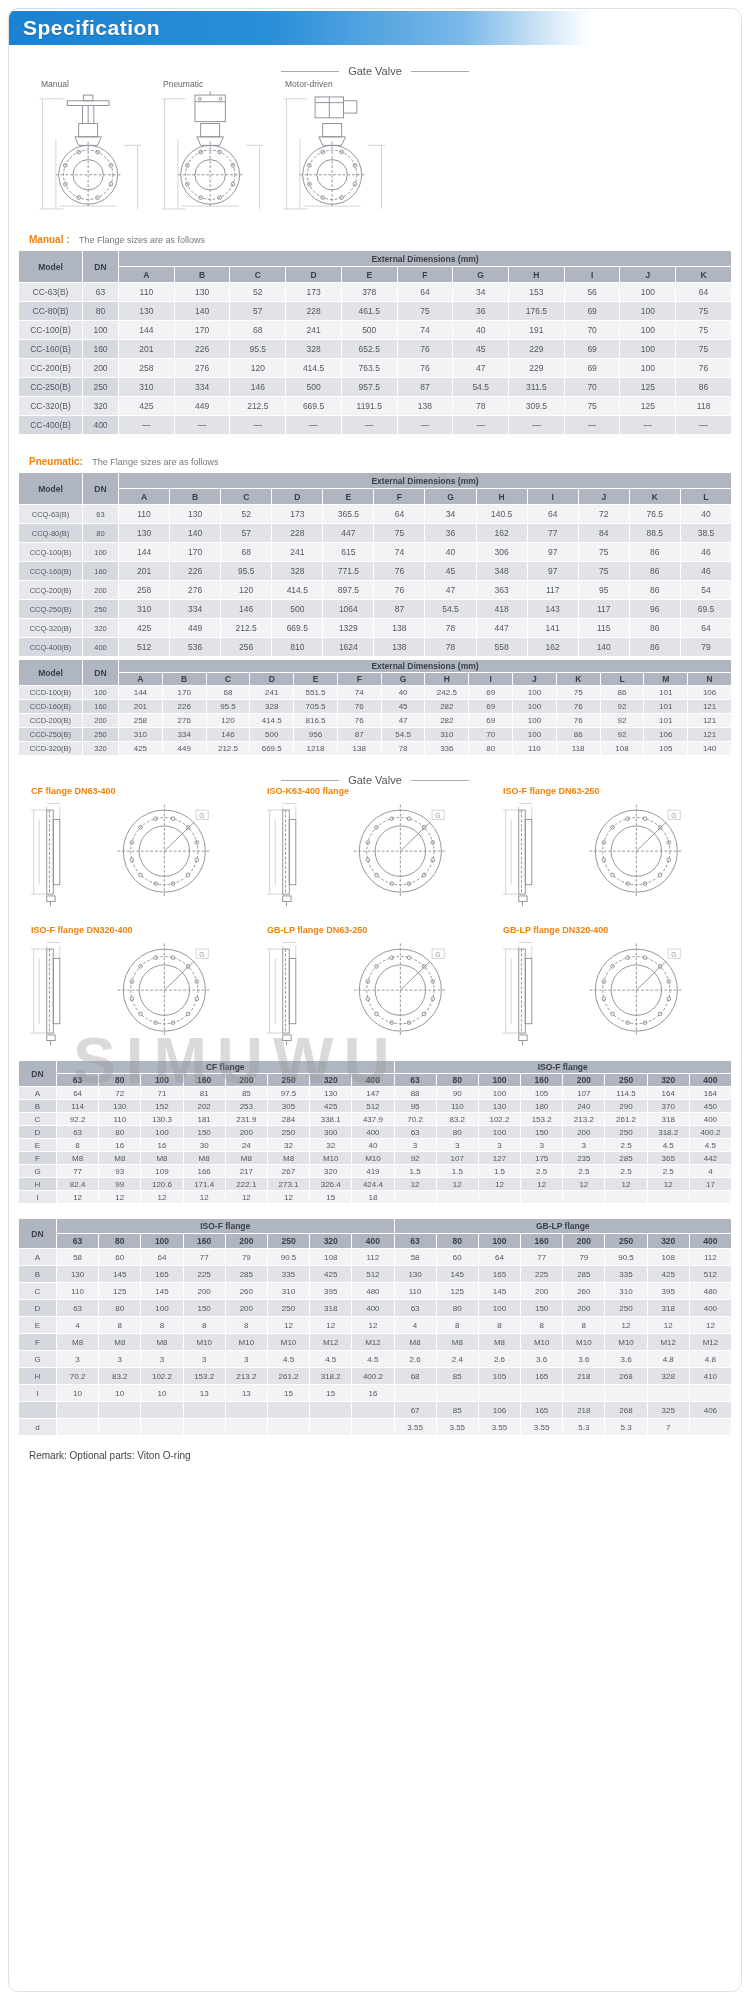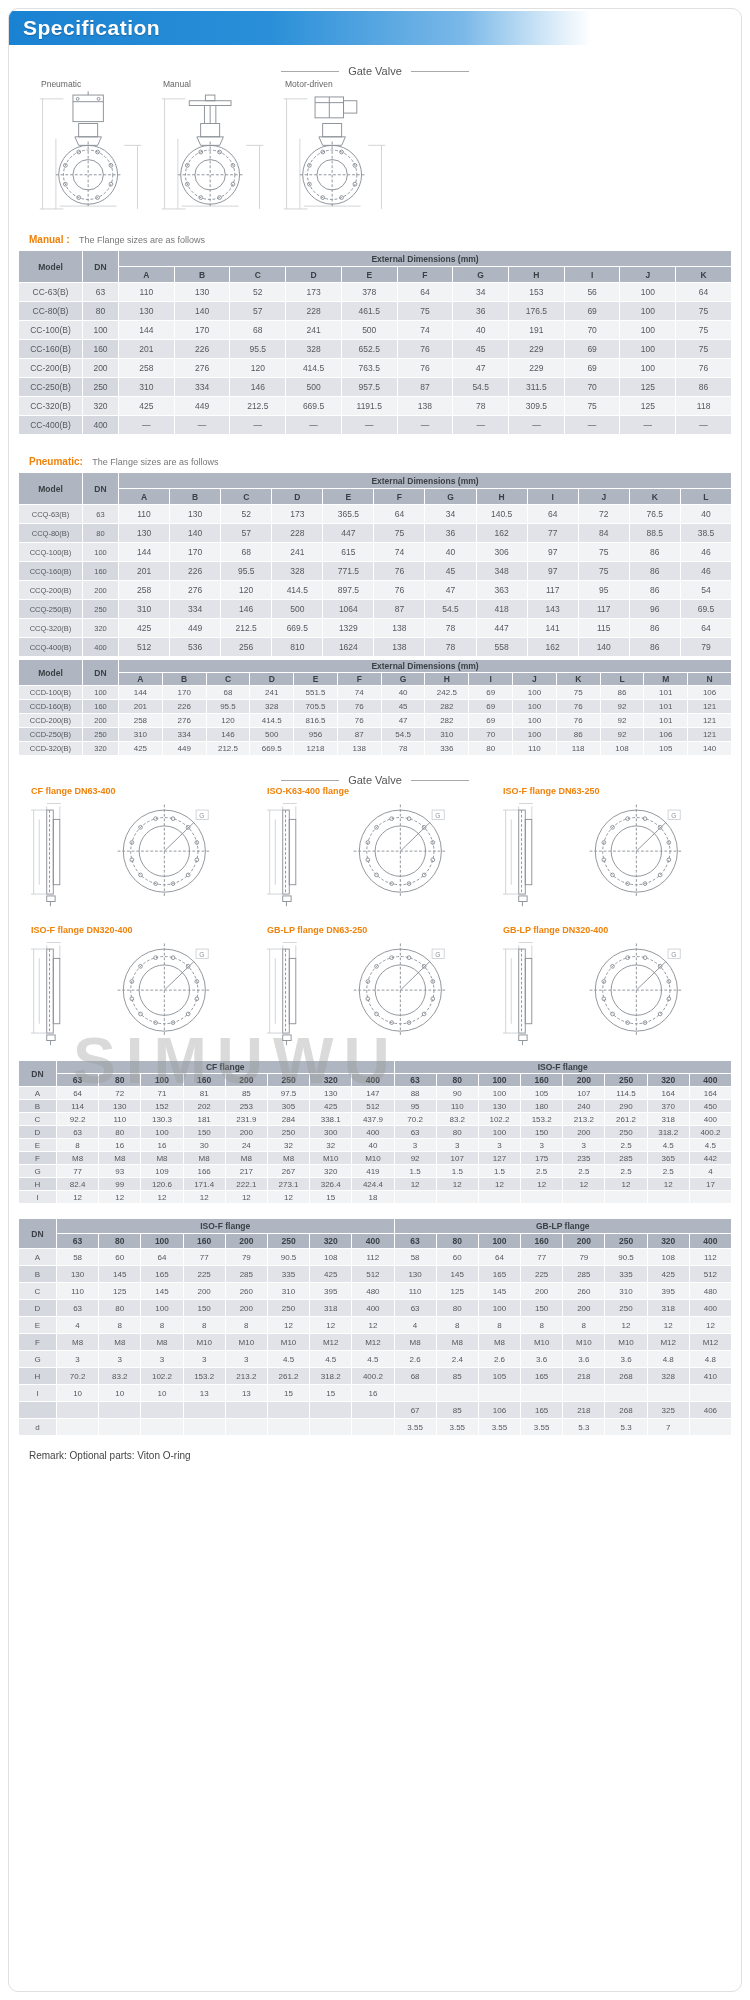--- a/index.html
+++ b/index.html
@@ -80,73 +80,73 @@
 
   <div class="divider">
     <span class="line"></span>
     <span class="txt">Gate Valve</span>
     <span class="line"></span>
   </div>
 
 
   <div class="drawings-row">
     <div>
-      <div class="d-label">Pneumatic</div>
+      <div class="d-label">Manual</div>
       <div class="valve-wrap"><svg class="valve" viewBox="0 0 118 128">
             <g class="dim">
               <line x1="8" y1="8" x2="8" y2="124"></line>
               <line x1="5" y1="8" x2="30" y2="8"></line>
               <line x1="5" y1="124" x2="30" y2="124"></line>
               <line x1="22" y1="50" x2="22" y2="124"></line>
               <line x1="108" y1="57" x2="108" y2="124"></line>
               <line x1="94" y1="57" x2="112" y2="57"></line>
               <line x1="26" y1="121" x2="86" y2="121"></line>
             </g>
             <g class="ln">
-              <rect x="40" y="4" width="32" height="28"></rect>
-              <line x1="40" y1="11" x2="72" y2="11"></line>
-              <line x1="56" y1="0" x2="56" y2="4"></line>
-              <circle cx="45" cy="8" r="1.5"></circle>
-              <circle cx="67" cy="8" r="1.5"></circle>
+              <rect x="34" y="10" width="44" height="5"></rect>
+              <rect x="51" y="4" width="10" height="6"></rect>
+              <line x1="50" y1="15" x2="50" y2="34"></line>
+              <line x1="56" y1="15" x2="56" y2="34"></line>
+              <line x1="62" y1="15" x2="62" y2="34"></line>
               <rect x="46" y="34" width="20" height="14"></rect>
               <path d="M42 48 L70 48 L66 57 L46 57 Z"></path>
               <circle cx="56" cy="88" r="31"></circle>
               <circle cx="56" cy="88" r="16"></circle>
               <circle cx="56" cy="88" r="26" class="dash"></circle>
               <line x1="22" y1="88" x2="90" y2="88" class="dash"></line>
               <line x1="56" y1="53" x2="56" y2="123" class="dash"></line>
               <circle cx="80.0" cy="97.9" r="2"></circle>
               <circle cx="65.9" cy="112.0" r="2"></circle>
               <circle cx="46.1" cy="112.0" r="2"></circle>
               <circle cx="32.0" cy="97.9" r="2"></circle>
               <circle cx="32.0" cy="78.1" r="2"></circle>
               <circle cx="46.1" cy="64.0" r="2"></circle>
               <circle cx="65.9" cy="64.0" r="2"></circle>
               <circle cx="80.0" cy="78.1" r="2"></circle>
             </g>
           </svg></div>
     </div>
     <div>
-      <div class="d-label">Manual</div>
+      <div class="d-label">Pneumatic</div>
       <div class="valve-wrap"><svg class="valve" viewBox="0 0 118 128">
             <g class="dim">
               <line x1="8" y1="8" x2="8" y2="124"></line>
               <line x1="5" y1="8" x2="30" y2="8"></line>
               <line x1="5" y1="124" x2="30" y2="124"></line>
               <line x1="22" y1="50" x2="22" y2="124"></line>
               <line x1="108" y1="57" x2="108" y2="124"></line>
               <line x1="94" y1="57" x2="112" y2="57"></line>
               <line x1="26" y1="121" x2="86" y2="121"></line>
             </g>
             <g class="ln">
-              <rect x="34" y="10" width="44" height="5"></rect>
-              <rect x="51" y="4" width="10" height="6"></rect>
-              <line x1="50" y1="15" x2="50" y2="34"></line>
-              <line x1="56" y1="15" x2="56" y2="34"></line>
-              <line x1="62" y1="15" x2="62" y2="34"></line>
+              <rect x="40" y="4" width="32" height="28"></rect>
+              <line x1="40" y1="11" x2="72" y2="11"></line>
+              <line x1="56" y1="0" x2="56" y2="4"></line>
+              <circle cx="45" cy="8" r="1.5"></circle>
+              <circle cx="67" cy="8" r="1.5"></circle>
               <rect x="46" y="34" width="20" height="14"></rect>
               <path d="M42 48 L70 48 L66 57 L46 57 Z"></path>
               <circle cx="56" cy="88" r="31"></circle>
               <circle cx="56" cy="88" r="16"></circle>
               <circle cx="56" cy="88" r="26" class="dash"></circle>
               <line x1="22" y1="88" x2="90" y2="88" class="dash"></line>
               <line x1="56" y1="53" x2="56" y2="123" class="dash"></line>
               <circle cx="80.0" cy="97.9" r="2"></circle>
               <circle cx="65.9" cy="112.0" r="2"></circle>
               <circle cx="46.1" cy="112.0" r="2"></circle>

